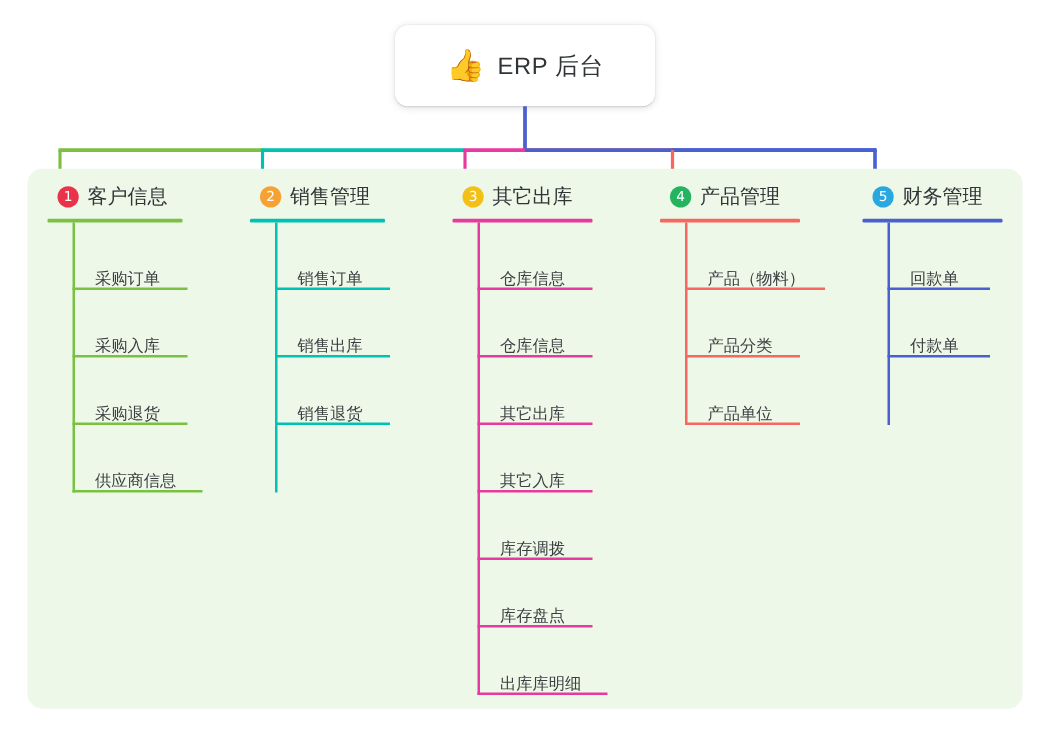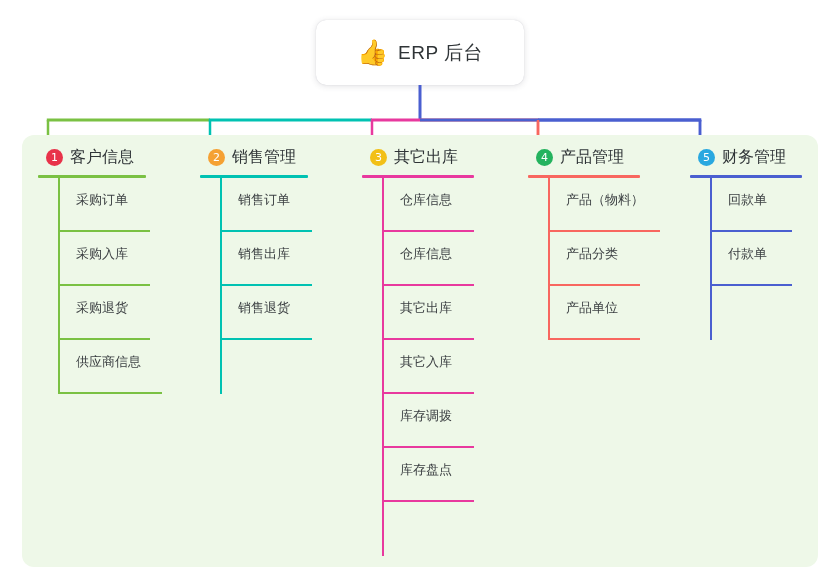--- a/index.html
+++ b/index.html
@@ -118,21 +118,21 @@
     height: 54px;
     box-sizing: border-box;
     display: flex;
     align-items: flex-end;
     padding-left: 18px;
   }
   .item-label {
     font-size: 13px;
     color: #3b3f42;
     white-space: nowrap;
-    padding-bottom: 23px;
+    padding-bottom: 0;
   }
   .item-rule {
     position: absolute;
     left: 0;
     bottom: 0;
     height: 1.6px;
   }
 </style>
 </head>
 <body>
@@ -235,20 +235,24 @@
           <div class="item-rule" style="background: rgb(232, 57, 158); width: 92px;"></div>
         </div>
         <div class="item">
           <span class="item-label">库存调拨</span>
           <div class="item-rule" style="background: rgb(232, 57, 158); width: 92px;"></div>
         </div>
         <div class="item">
           <span class="item-label">库存盘点</span>
           <div class="item-rule" style="background: rgb(232, 57, 158); width: 92px;"></div>
         </div>
+        <div class="item">
+          <span class="item-label">出库库明细</span>
+          <div class="item-rule" style="background: rgb(232, 57, 158); width: 104px;"></div>
+        </div>
       </div>
     </div>
     <div class="column" style="left: 528px;">
       <div class="col-header">
         <span class="col-badge" style="background: rgb(36, 179, 94);">4</span>
         <span class="col-title">产品管理</span>
       </div>
       <div class="col-rule" style="background: rgb(248, 103, 95); width: 112px;"></div>
       <div class="items">
         <div class="spine" style="background: rgb(248, 103, 95); height: 162px;"></div>

